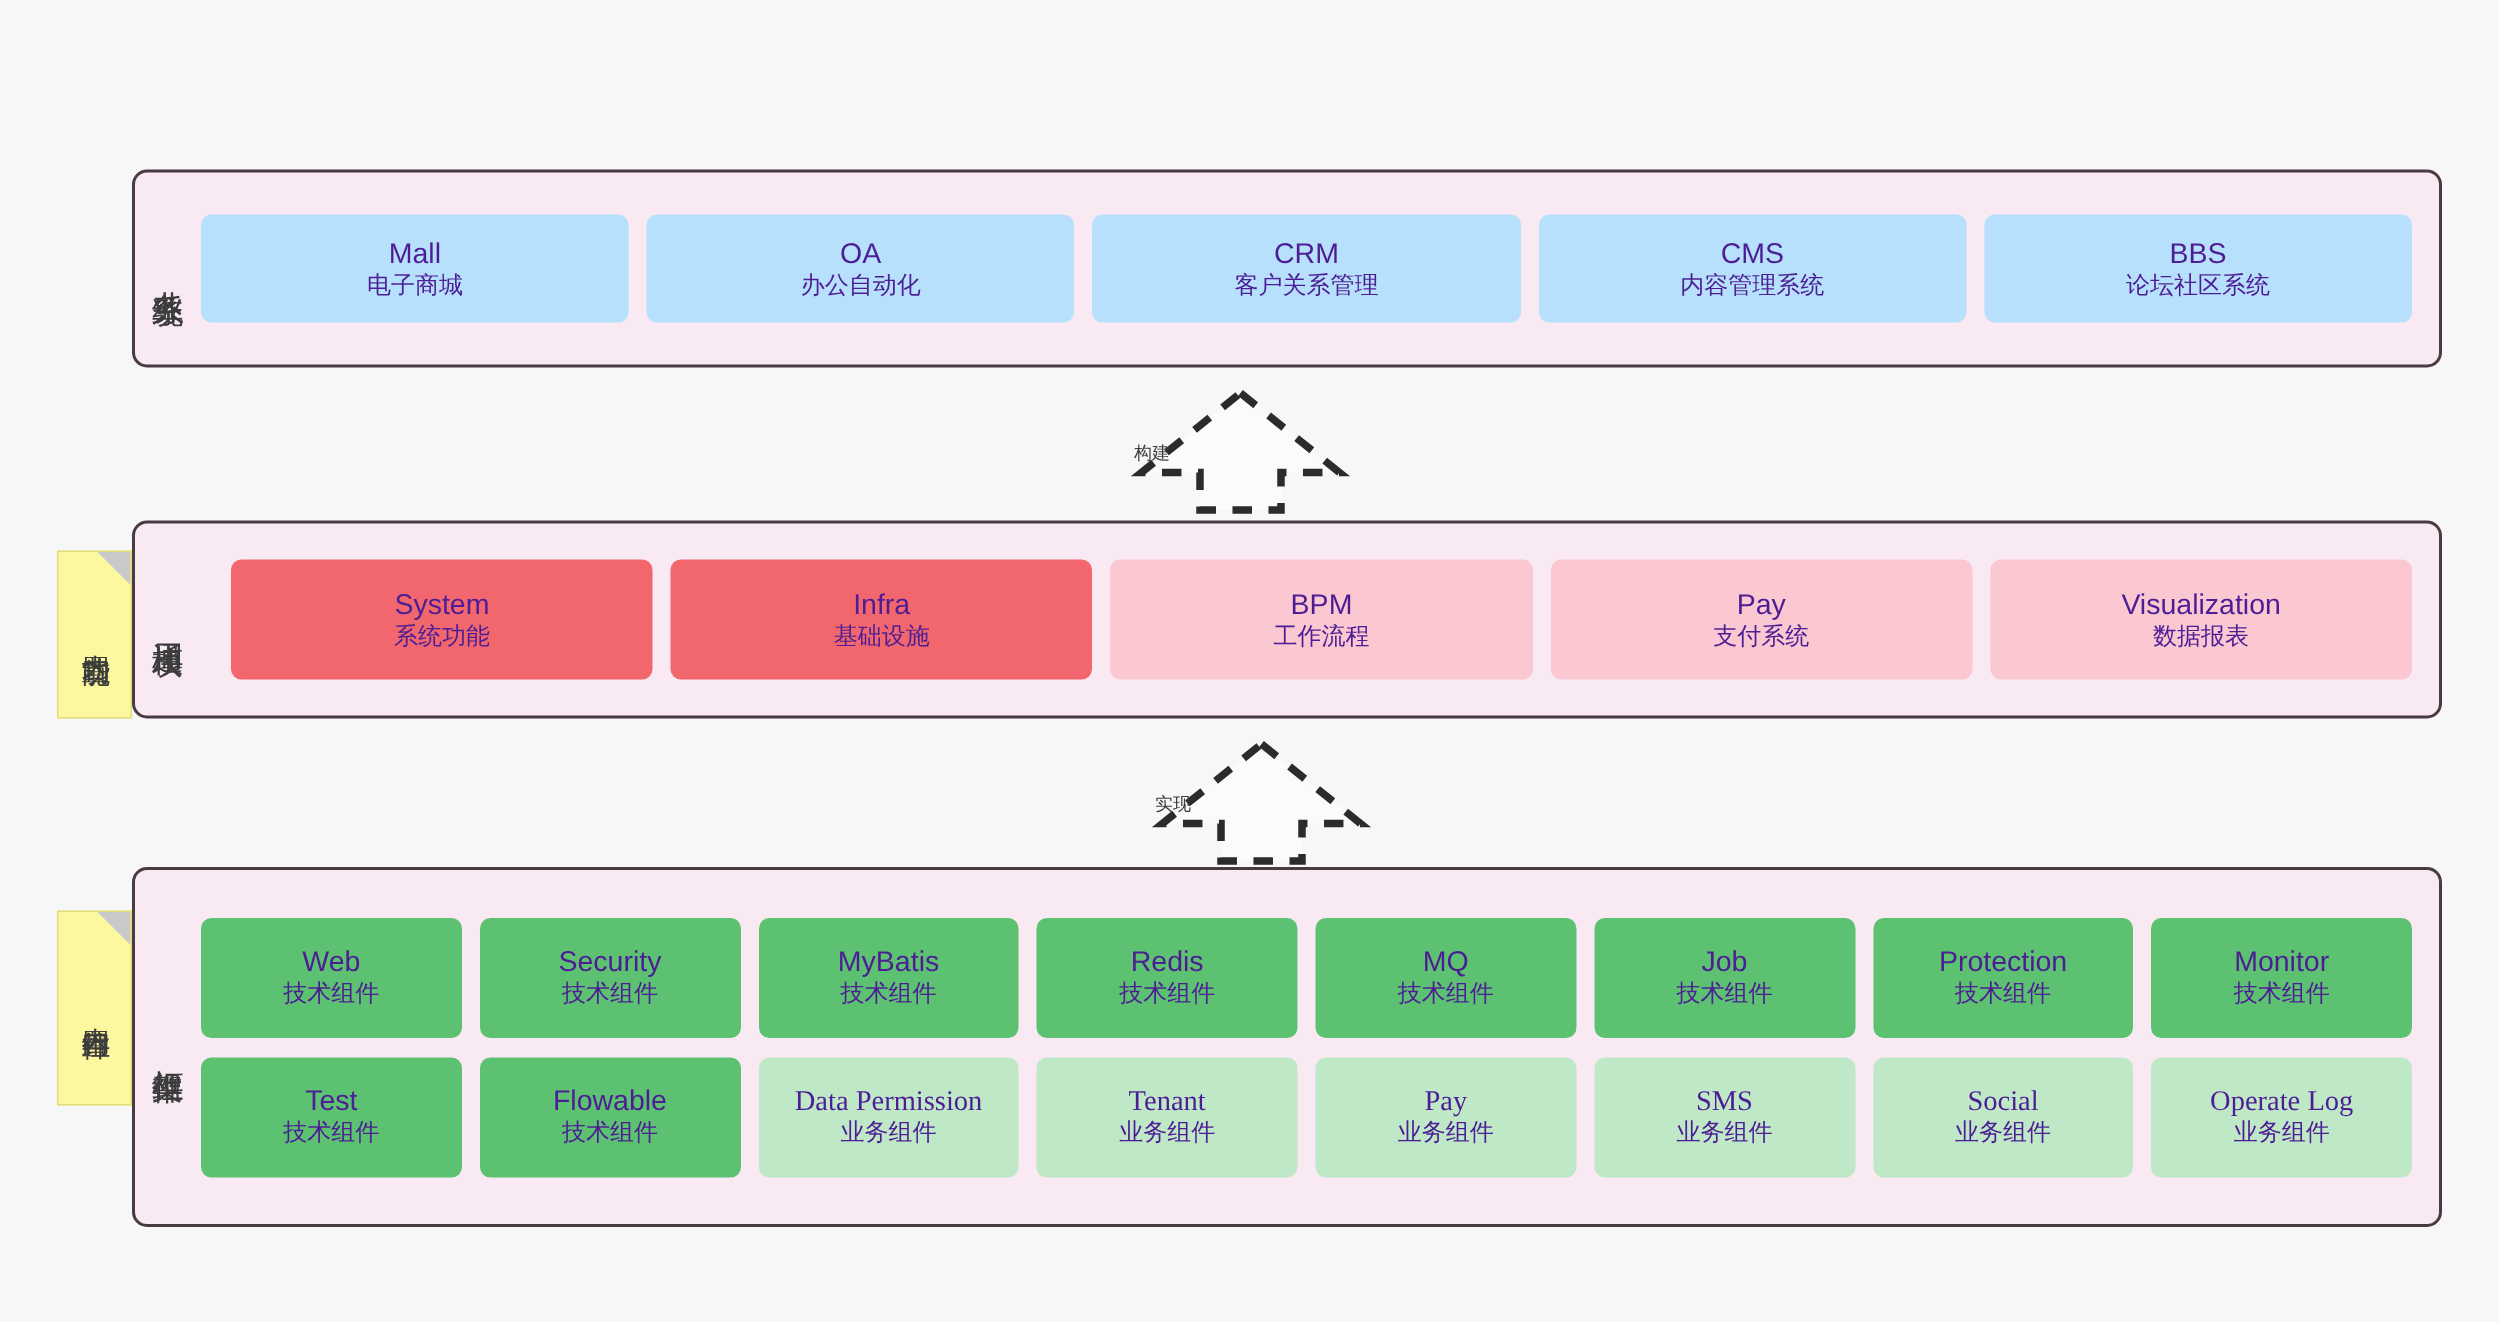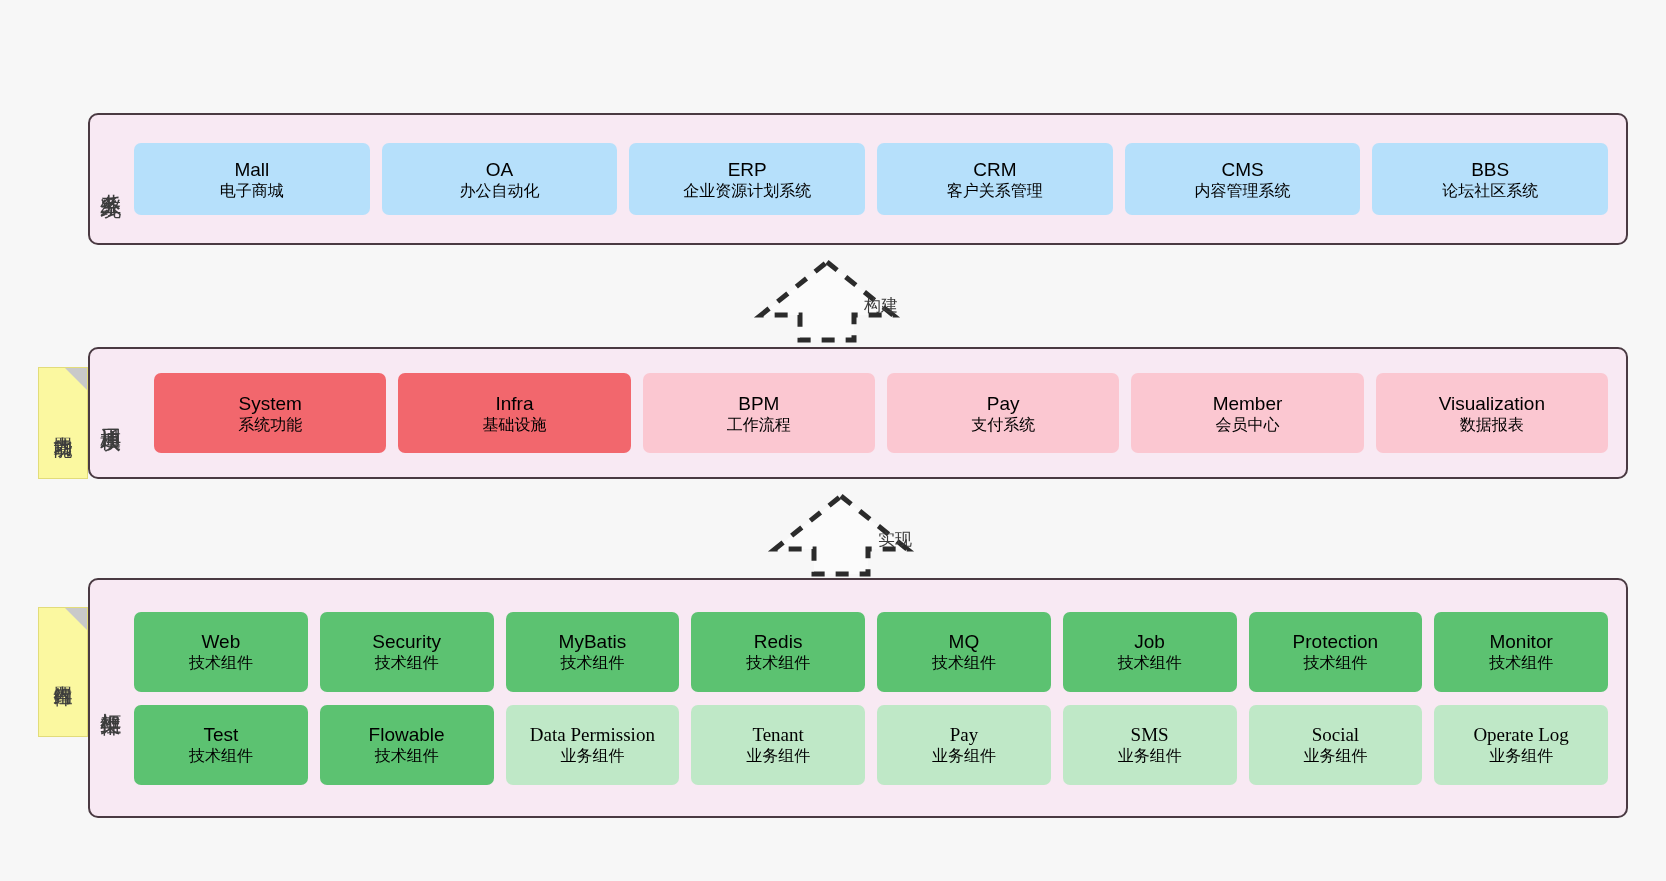--- a/index.html
+++ b/index.html
@@ -71,21 +71,21 @@
   .node {
     flex: 1 1 0;
     box-sizing: border-box;
     border-radius: 7px;
     display: flex;
     flex-direction: column;
     align-items: center;
     justify-content: center;
     text-align: center;
     line-height: 1.22;
-    color: #000000;
+    color: #4c1d95;
     padding: 4px 6px;
     user-select: none;
   }
   .node .t-en {
     font-size: 19px;
     white-space: normal;
   }
   .node .t-cn {
     font-size: 16px;
   }
@@ -128,46 +128,42 @@
     position: absolute;
   }
   .arrow svg {
     display: block;
     overflow: visible;
   }
   .arrow-label {
     position: absolute;
     left: 0;
     width: 100%;
-    text-align: right;
-    font-size: 17px;
+    text-align: left;
+    font-size: 12px;
     color: #3c3c3c;
     user-select: none;
   }
 </style>
 </head>
 <body>
 
 <div id="stage">
 
   <div class="layer" id="layer-0" style="left:88px; top:113px; width:1540px; height:132px;">
     <div class="layer-title">业务系统</div>
     <div class="layer-body">
       <div class="row" style="height:72px;">
         <div class="node blue">
           <span class="t-en">Mall</span>
           <span class="t-cn">电子商城</span>
         </div>
         <div class="node blue">
           <span class="t-en">OA</span>
           <span class="t-cn">办公自动化</span>
-        </div>
-        <div class="node blue">
-          <span class="t-en">ERP</span>
-          <span class="t-cn">企业资源计划系统</span>
         </div>
         <div class="node blue">
           <span class="t-en">CRM</span>
           <span class="t-cn">客户关系管理</span>
         </div>
         <div class="node blue">
           <span class="t-en">CMS</span>
           <span class="t-cn">内容管理系统</span>
         </div>
         <div class="node blue">
@@ -199,24 +195,20 @@
         </div>
         <div class="node pink">
           <span class="t-en">BPM</span>
           <span class="t-cn">工作流程</span>
         </div>
         <div class="node pink">
           <span class="t-en">Pay</span>
           <span class="t-cn">支付系统</span>
         </div>
         <div class="node pink">
-          <span class="t-en">Member</span>
-          <span class="t-cn">会员中心</span>
-        </div>
-        <div class="node pink">
           <span class="t-en">Visualization</span>
           <span class="t-cn">数据报表</span>
         </div>
       </div>
     </div>
   </div>
 
   <div class="note" style="left:38px; top:367px; width:50px; height:112px;">
     <span class="fold"></span>
     <span>内置功能</span>

